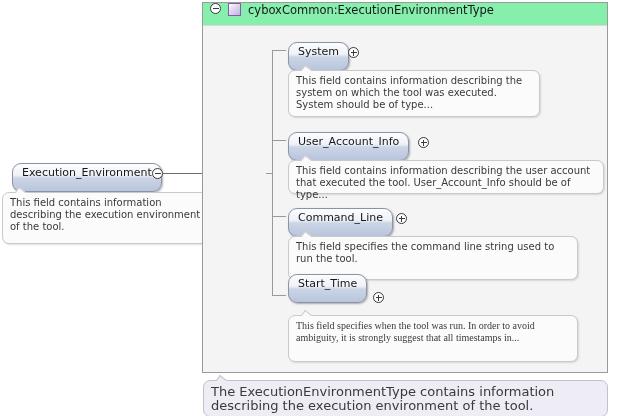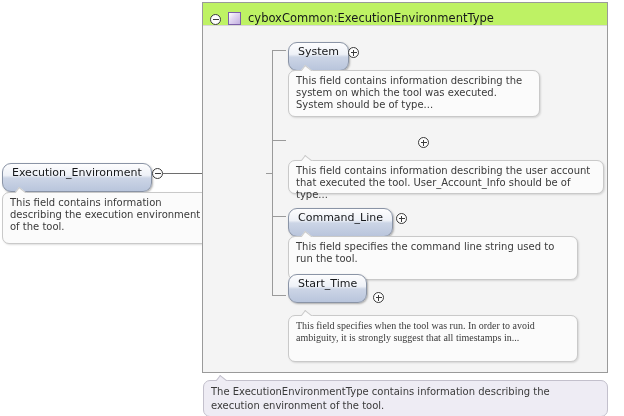--- a/index.html
+++ b/index.html
@@ -79,24 +79,24 @@
     border: 1px solid #9a9a9a;
     background: #f4f4f4;
     box-sizing: border-box;
   }
   #type-titlebar {
     position: absolute;
     left: 0;
     top: 0;
     right: 0;
     height: 23px;
-    background: #bef264;
+    background: #86efac;
     border-bottom: 1px solid #d8d8d8;
     display: flex;
-    align-items: flex-end;
+    align-items: flex-start;
     gap: 7px;
     padding-left: 7px;
     box-sizing: border-box;
   }
   #type-title {
     font-size: 11.5px;
     color: #15171a;
     white-space: nowrap;
   }
   .type-swatch {
@@ -168,21 +168,21 @@
   
   #type-annotation {
     position: absolute;
     left: 203px;
     top: 380px;
     width: 405px;
     min-height: 33px;
     border: 1px solid #c3c0cc;
     border-radius: 7px;
     background: #eeecf4;
-    font-size: 10px;
+    font-size: 13px;
     line-height: 13.5px;
     color: #3a3a3a;
     padding: 4px 7px;
     box-sizing: border-box;
   }
   #type-annotation .tail {
     position: absolute;
     top: -6px;
     left: 12px;
     width: 12px;
@@ -200,21 +200,21 @@
     border-left: 1px solid #c3c0cc;
     border-top: 1px solid #c3c0cc;
     transform: rotate(38deg);
   }
 </style>
 </head>
 <body>
 
 <div class="canvas">
 
-  <div class="pill" id="root-pill" style="left:2px; top:163px;">
+  <div class="pill" id="root-pill" style="left:12px; top:163px;">
     <span>Execution_Environment</span>
   </div>
 
   <div class="toggle" id="root-toggle" style="left:152px; top:168px;"></div>
 
   <div class="anno" id="root-annotation" style="left:2px; top:192px; width:210px; height:52px;">
     <span class="tail"></span>
     <span>This field contains information describing the execution environment of the tool.</span>
   </div>
 
@@ -259,20 +259,23 @@
 
   <div class="pill" style="left:288px; top:42px;">
     <span>System</span>
   </div>
   <div class="toggle plus" style="left:348px; top:47px;"></div>
   <div class="anno" style="left:288px; top:70px; width:252px; height:47px;">
     <span class="tail"></span>
     <span>This field contains information describing the system on which the tool was executed. System should be of type...</span>
   </div>
 
+  <div class="pill" style="left:288px; top:132px;">
+    <span>User_Account_Info</span>
+  </div>
   <div class="toggle plus" style="left:418px; top:137px;"></div>
   <div class="anno" style="left:288px; top:160px; width:316px; height:34px;">
     <span class="tail"></span>
     <span>This field contains information describing the user account that executed the tool. User_Account_Info should be of type...</span>
   </div>
 
   <div class="pill" style="left:288px; top:208px;">
     <span>Command_Line</span>
   </div>
   <div class="toggle plus" style="left:396px; top:213px;"></div>

